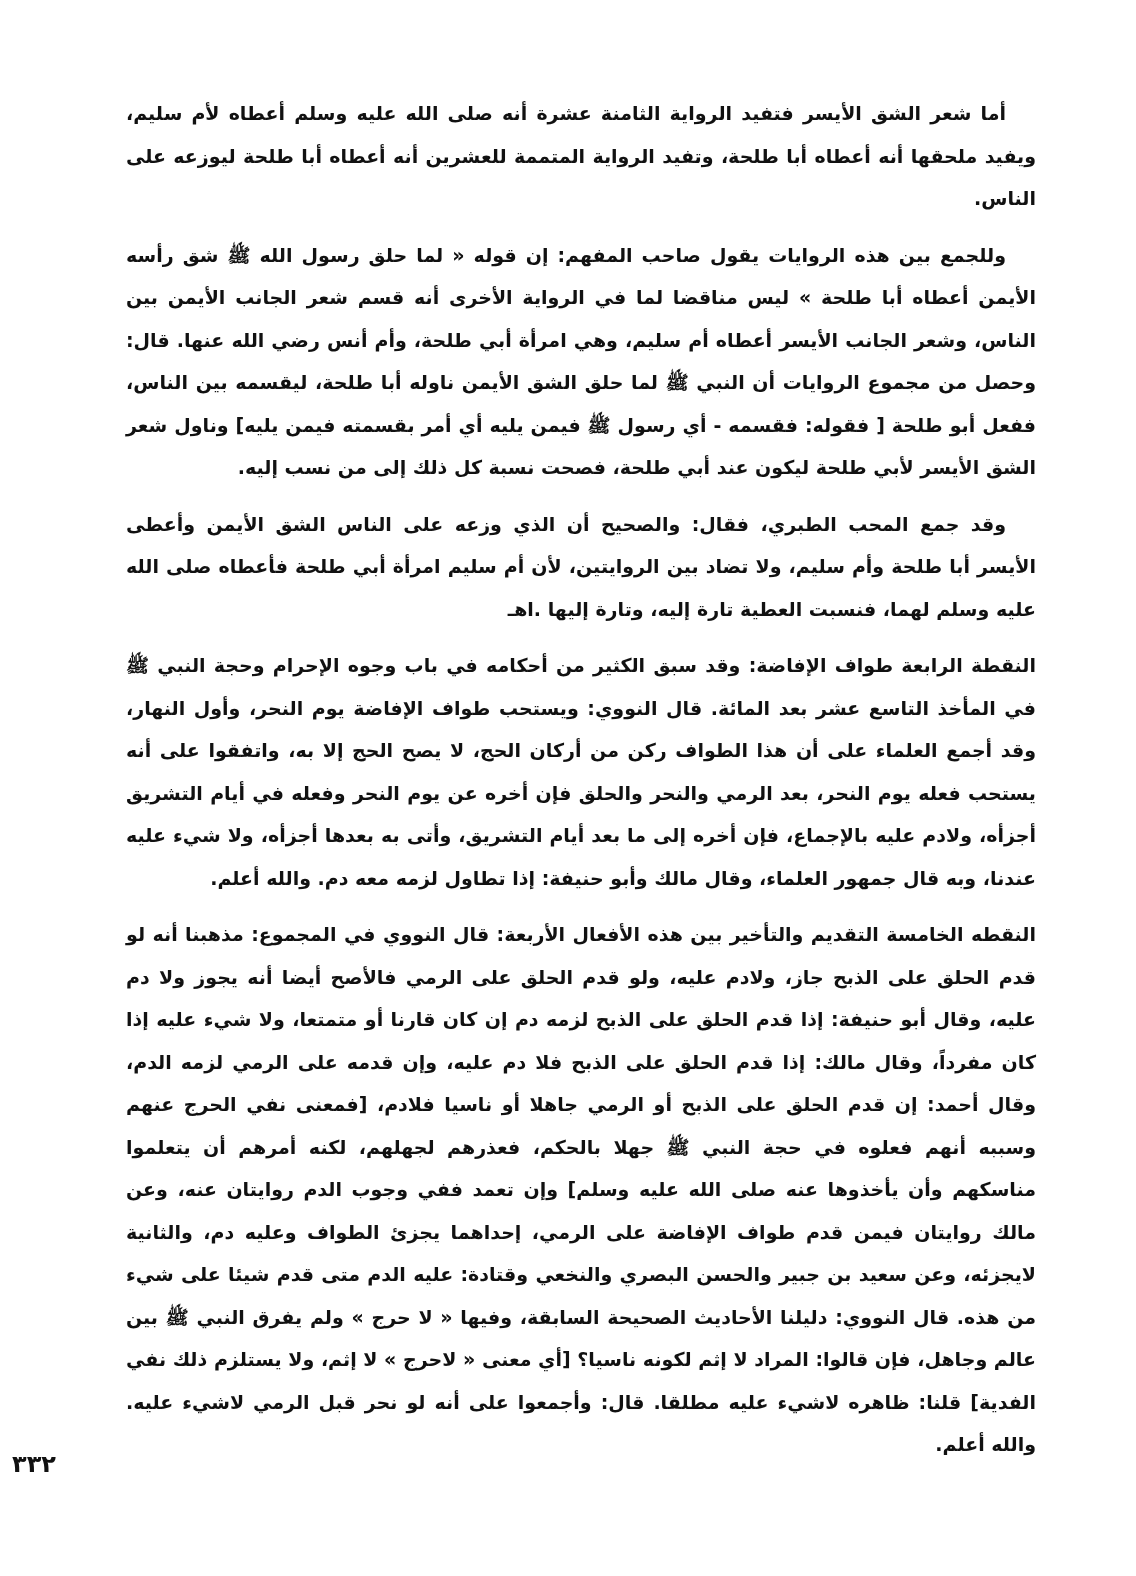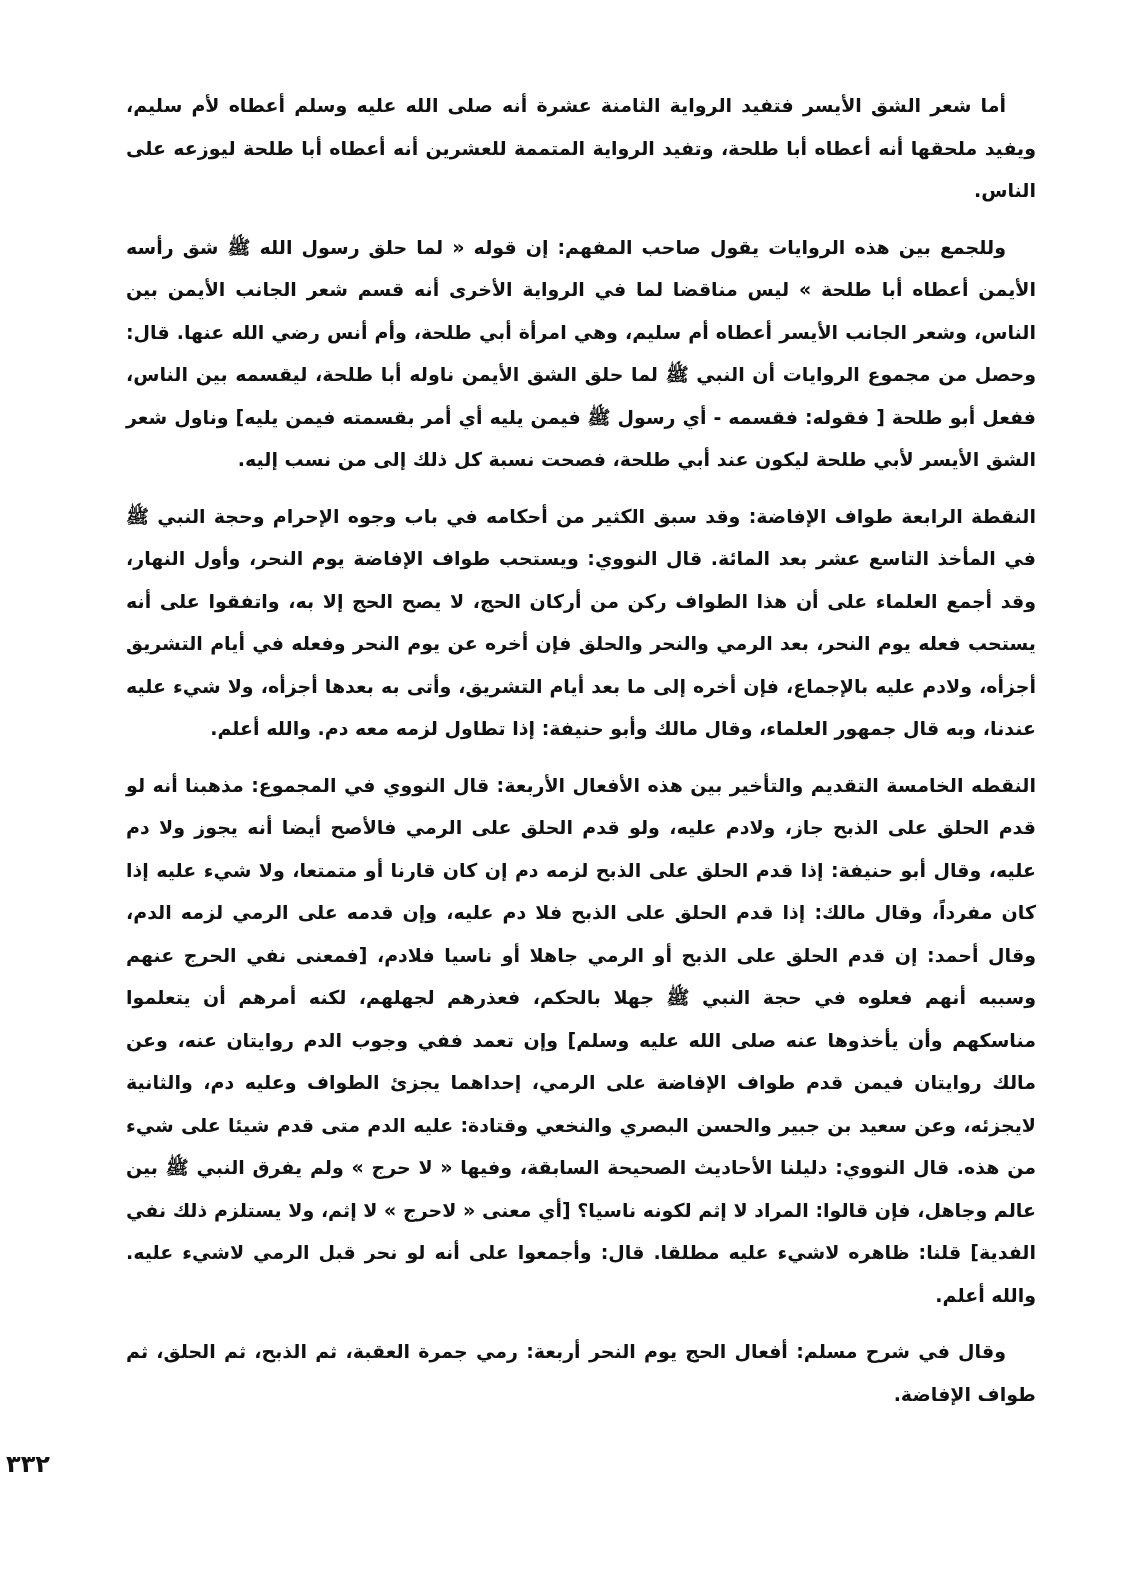--- a/index.html
+++ b/index.html
@@ -11,21 +11,21 @@
       width: 1136px;
       height: 1576px;
       position: relative;
       overflow: hidden;
       color: #111111;
       font-family: "DejaVu Sans", "Liberation Sans", sans-serif;
     }
     .page {
       position: absolute;
       left: 126px;
-      top: 84px;
+      top: 92px;
       width: 910px;
       direction: rtl;
       text-align: justify;
       text-align-last: right;
     }
     .para {
       margin: 0 0 14px 0;
       font-size: 19px;
       line-height: 42.5px;
       text-indent: 30px;
@@ -40,38 +40,38 @@
     }
     .page-number {
       position: absolute;
       left: 0;
       right: 0;
       top: 1450px;
       font-size: 24px;
       font-weight: 600;
       direction: rtl;
       text-align: left;
-      padding-left: 6px;
+      padding-left: 12px;
       width: 980px;
     }
   </style>
 </head>
 <body>
 
 <div class="page">
   <p class="para">
     <span>أما شعر الشق الأيسر فتفيد الرواية الثامنة عشرة أنه صلى الله عليه وسلم أعطاه لأم سليم، ويفيد ملحقها أنه أعطاه أبا طلحة، وتفيد الرواية المتممة للعشرين أنه أعطاه أبا طلحة ليوزعه على الناس.</span>
   </p>
   <p class="para">
     <span>وللجمع بين هذه الروايات يقول صاحب المفهم: إن قوله « لما حلق رسول الله ﷺ شق رأسه الأيمن أعطاه أبا طلحة » ليس مناقضا لما في الرواية الأخرى أنه قسم شعر الجانب الأيمن بين الناس، وشعر الجانب الأيسر أعطاه أم سليم، وهي امرأة أبي طلحة، وأم أنس رضي الله عنها. قال: وحصل من مجموع الروايات أن النبي ﷺ لما حلق الشق الأيمن ناوله أبا طلحة، ليقسمه بين الناس، ففعل أبو طلحة [ فقوله: فقسمه - أي رسول ﷺ فيمن يليه أي أمر بقسمته فيمن يليه] وناول شعر الشق الأيسر لأبي طلحة ليكون عند أبي طلحة، فصحت نسبة كل ذلك إلى من نسب إليه.</span>
   </p>
+  <p class="para">
+    <span>وقد جمع المحب الطبري، فقال: والصحيح أن الذي وزعه على الناس الشق الأيمن وأعطى الأيسر أبا طلحة وأم سليم، ولا تضاد بين الروايتين، لأن أم سليم امرأة أبي طلحة فأعطاه صلى الله عليه وسلم لهما، فنسبت العطية تارة إليه، وتارة إليها .اهـ</span>
+  </p>
   <p class="para no-indent">
     <span class="heading-underline">النقطة الرابعة طواف الإفاضة:</span><span> وقد سبق الكثير من أحكامه في باب وجوه الإحرام وحجة النبي ﷺ في المأخذ التاسع عشر بعد المائة. قال النووي: ويستحب طواف الإفاضة يوم النحر، وأول النهار، وقد أجمع العلماء على أن هذا الطواف ركن من أركان الحج، لا يصح الحج إلا به، واتفقوا على أنه يستحب فعله يوم النحر، بعد الرمي والنحر والحلق فإن أخره عن يوم النحر وفعله في أيام التشريق أجزأه، ولادم عليه بالإجماع، فإن أخره إلى ما بعد أيام التشريق، وأتى به بعدها أجزأه، ولا شيء عليه عندنا، وبه قال جمهور العلماء، وقال مالك وأبو حنيفة: إذا تطاول لزمه معه دم. والله أعلم.</span>
   </p>
   <p class="para no-indent">
     <span class="heading-underline">النقطه الخامسة التقديم والتأخير بين هذه الأفعال الأربعة:</span><span> قال النووي في المجموع: مذهبنا أنه لو قدم الحلق على الذبح جاز، ولادم عليه، ولو قدم الحلق على الرمي فالأصح أيضا أنه يجوز ولا دم عليه، وقال أبو حنيفة: إذا قدم الحلق على الذبح لزمه دم إن كان قارنا أو متمتعا، ولا شيء عليه إذا كان مفرداً، وقال مالك: إذا قدم الحلق على الذبح فلا دم عليه، وإن قدمه على الرمي لزمه الدم، وقال أحمد: إن قدم الحلق على الذبح أو الرمي جاهلا أو ناسيا فلادم، [فمعنى نفي الحرج عنهم وسببه أنهم فعلوه في حجة النبي ﷺ جهلا بالحكم، فعذرهم لجهلهم، لكنه أمرهم أن يتعلموا مناسكهم وأن يأخذوها عنه صلى الله عليه وسلم] وإن تعمد ففي وجوب الدم روايتان عنه، وعن مالك روايتان فيمن قدم طواف الإفاضة على الرمي، إحداهما يجزئ الطواف وعليه دم، والثانية لايجزئه، وعن سعيد بن جبير والحسن البصري والنخعي وقتادة: عليه الدم متى قدم شيئا على شيء من هذه. قال النووي: دليلنا الأحاديث الصحيحة السابقة، وفيها « لا حرج » ولم يفرق النبي ﷺ بين عالم وجاهل، فإن قالوا: المراد لا إثم لكونه ناسيا؟ [أي معنى « لاحرج » لا إثم، ولا يستلزم ذلك نفي الفدية] قلنا: ظاهره لاشيء عليه مطلقا. قال: وأجمعوا على أنه لو نحر قبل الرمي لاشيء عليه. والله أعلم.</span>
   </p>
-  <p class="para">
-    <span>وقال في شرح مسلم: أفعال الحج يوم النحر أربعة: رمي جمرة العقبة، ثم الذبح، ثم الحلق، ثم طواف الإفاضة.</span>
-  </p>
 </div>
 
 <div class="page-number">٣٣٢</div>
 
 </body></html>

